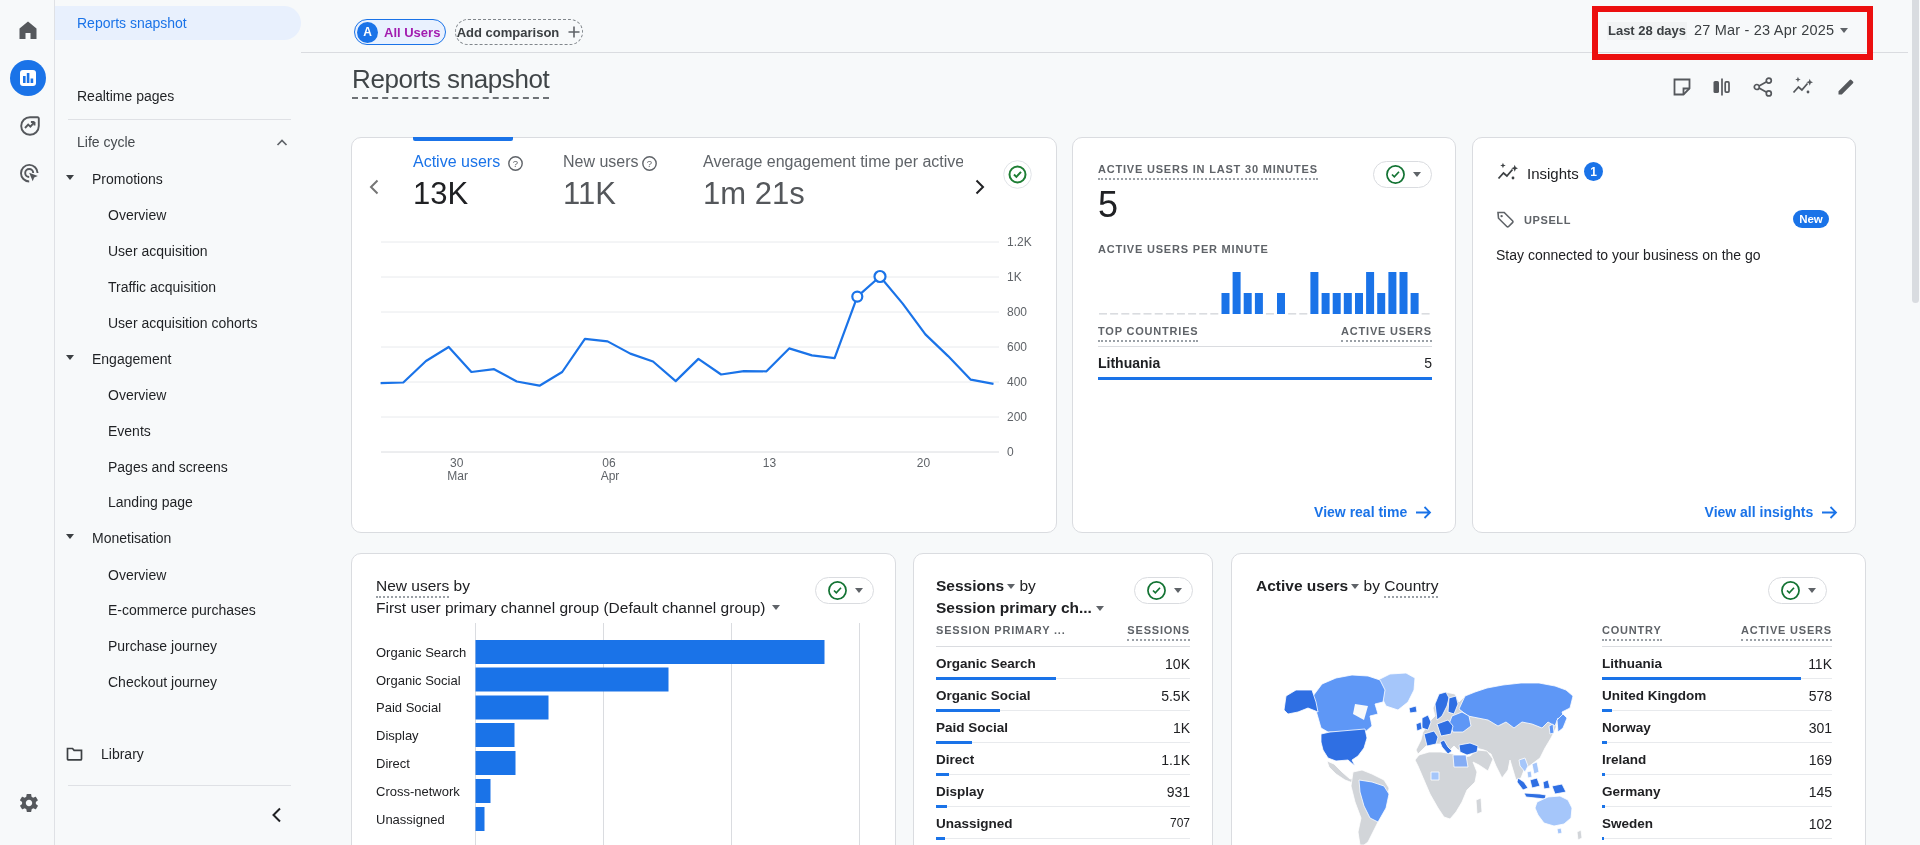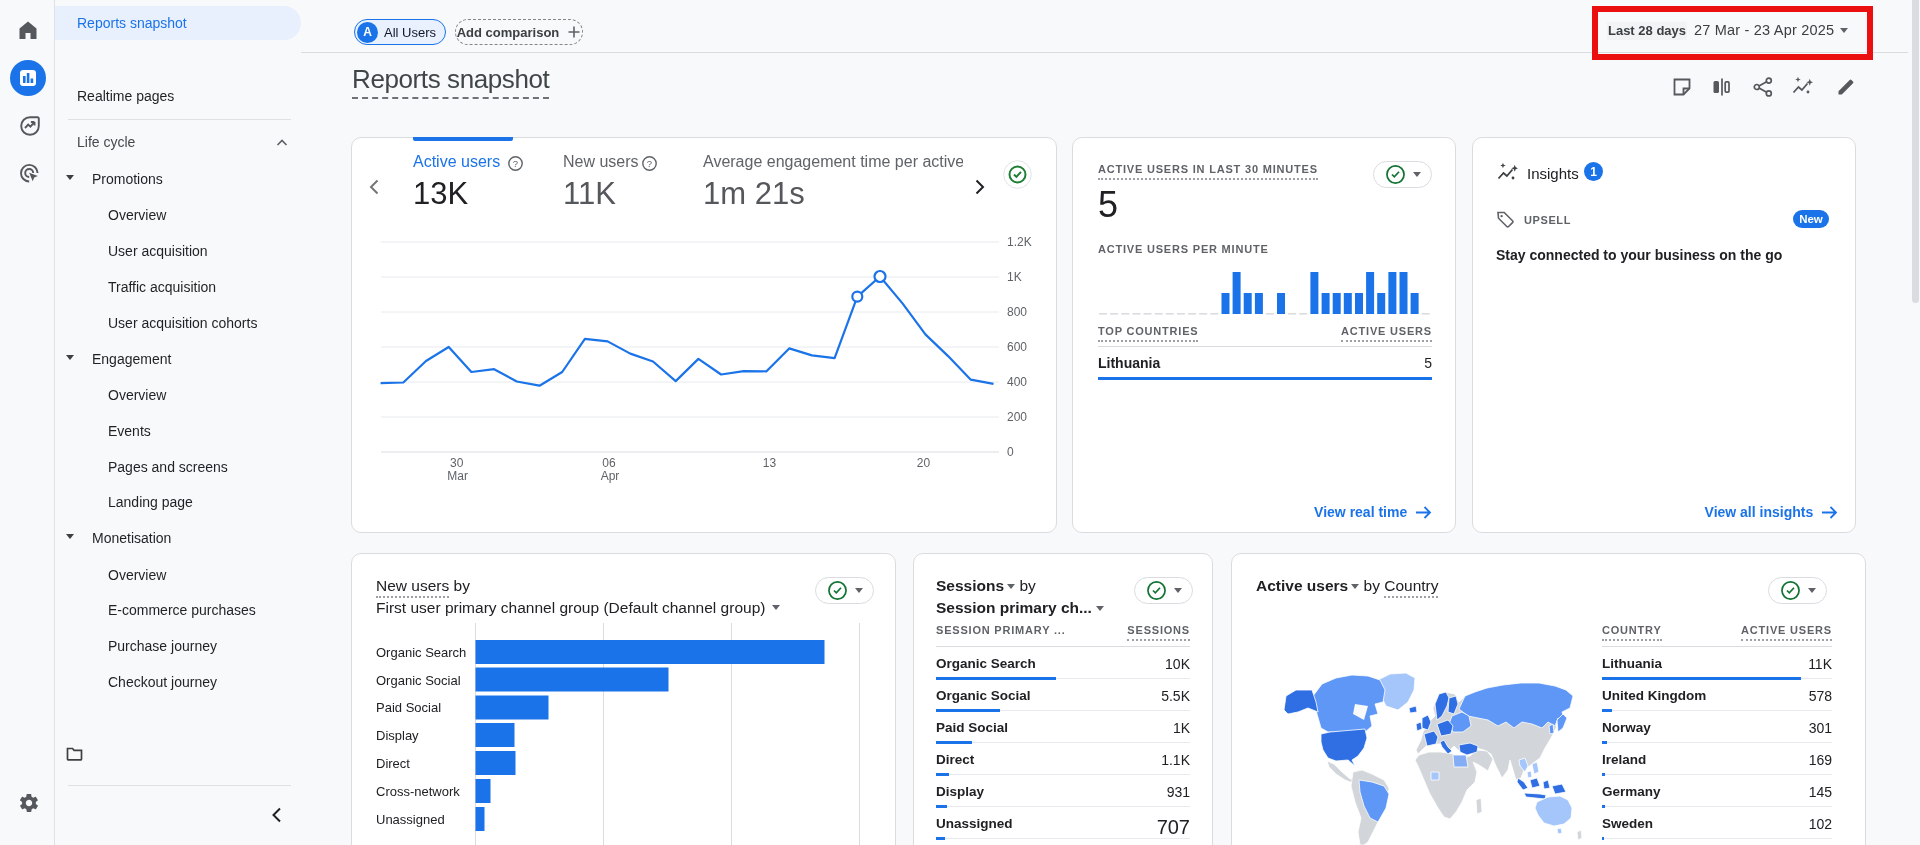--- a/index.html
+++ b/index.html
@@ -80,29 +80,30 @@
   <div class="navitem" style="top:484px;padding-left:53px">Landing page</div>
   <div class="tri" style="left:11px;top:534px"></div>
   <div class="navitem" style="top:520px;padding-left:37px;color:#1f2124">Monetisation</div>
   <div class="navitem" style="top:557px;padding-left:53px">Overview</div>
   <div class="navitem" style="top:628px;padding-left:53px">Purchase journey</div>
   <div class="navitem" style="top:592px;padding-left:53px">E-commerce purchases</div>
   <div class="navitem" style="top:664px;padding-left:53px">Checkout journey</div>
   <svg class="abs" style="left:11px;top:746px" width="17" height="15" viewBox="0 0 17 15">
       <path d="M1.5 2.5 h5 l1.6 1.8 h7.4 v8.6 a1 1 0 0 1 -1 1 h-12 a1 1 0 0 1 -1 -1 Z" fill="none" stroke="#3c4043" stroke-width="1.7"></path>
     </svg>
+  <div class="navitem" style="top:736px;padding-left:46px;color:#1f2124">Library</div>
   <div class="sline" style="top:785px"></div>
   <svg class="abs" style="left:214px;top:806px" width="16" height="18" viewBox="0 0 16 18">
       <path d="M11 2.5 4.5 9 11 15.5" fill="none" stroke="#202124" stroke-width="2"></path>
     </svg>
 </div>
 <div id="topbar">
   <div class="chip" style="left:354px;top:19px;width:92px;height:26px;border:1.5px solid #1a73e8;background:#e9f1fe;padding-left:2px;gap:6px">
     <div style="width:21px;height:21px;border-radius:50%;background:#1a73e8;color:#fff;font-size:12px;font-weight:700;display:flex;align-items:center;justify-content:center">A</div>
-    <span style="font-weight:400;color:#0f172a">All Users</span>
+    <span style="font-weight:700;color:#a21caf">All Users</span>
   </div>
   <div class="chip" style="left:455px;top:19px;width:128px;height:26px;border:1px dashed #80868b;justify-content:center;gap:8px">
     <span style="font-weight:700;color:#3c4043">Add comparison</span>
     <svg width="14" height="14" viewBox="0 0 14 14">
         <path d="M7 1.5 V12.5 M1.5 7 H12.5" stroke="#5f6368" stroke-width="1.6"></path>
       </svg>
   </div>
   <div id="divider-top"></div>
 
   <div class="abs" style="left:1607px;top:22px;width:80px;height:18px;background:#f1f3f4;font-size:13px;font-weight:700;color:#3c4043;text-align:center;line-height:18px">Last 28 days</div>
@@ -262,21 +263,21 @@
     <circle cx="17" cy="16" r="1.4" fill="#3c4043"></circle>
   </svg>
 <div class="abs" style="left:1527px;top:165px;font-size:15px;color:#202124">Insights</div>
 <div class="abs" style="left:1584px;top:162px;width:19px;height:19px;border-radius:50%;background:#1a73e8;color:#fff;font-size:12px;font-weight:700;display:flex;align-items:center;justify-content:center">1</div>
 <svg class="abs" style="left:1496px;top:210px" width="18" height="18" viewBox="0 0 18 18">
     <path d="M2 2.5 h6.2 L16.5 10.8 a1.3 1.3 0 0 1 0 1.8 L12.6 16.5 a1.3 1.3 0 0 1 -1.8 0 L2.5 8.2 Z" fill="none" stroke="#5f6368" stroke-width="1.6"></path>
     <circle cx="5.6" cy="6.1" r="1.2" fill="#5f6368"></circle>
   </svg>
 <div class="abs u11" style="left:1524px;top:214px;letter-spacing:0.6px">UPSELL</div>
 <div class="abs" style="left:1793px;top:210px;width:36px;height:18px;border-radius:9px;background:#1a73e8;color:#fff;font-size:11.5px;font-weight:700;display:flex;align-items:center;justify-content:center">New</div>
-<div class="abs" style="left:1496px;top:247px;font-size:14px;font-weight:700;color:#202124">Stay connected to your business on the go</div>
+<div class="abs" style="left:1496px;top:247px;font-size:14px;font-weight:400;color:#202124">Stay connected to your business on the go</div>
 <div class="abs bluelink" style="right:82px;top:504px">View all insights&nbsp;&nbsp;<svg width="17" height="13" viewBox="0 0 17 13" style="vertical-align:-2px">
       <path d="M1 6.5 H15 M9.5 1 L15 6.5 L9.5 12" fill="none" stroke="#1a73e8" stroke-width="1.8"></path>
     </svg></div>
 
 <div class="card" style="left:351px;top:553px;width:545px;height:340px"></div>
 <div class="abs" style="left:376px;top:577px;font-size:15.5px;color:#202124"><span style="border-bottom:2px dotted #9aa0a6;padding-bottom:2px">New users</span> by</div>
 <div class="abs" style="left:376px;top:599px;font-size:15.5px;color:#202124">First user primary channel group (Default channel group)</div>
 <div class="tri" style="left:772px;top:605px;border-top-color:#5f6368"></div>
 <div class="pill" style="left:815px;top:577px;width:59px">
   <svg width="21" height="21" viewBox="0 0 27 27" style="margin-left:2px">
@@ -339,21 +340,21 @@
 <div class="abs" style="left:936px;top:741px;width:36px;height:3px;background:#1a73e8"></div>
 <div class="abs" style="left:936px;top:752px;font-size:13.5px;font-weight:700;color:#202124">Direct</div>
 <div class="abs" style="right:730px;top:752px;font-size:14px;color:#202124">1.1K</div>
 <div class="abs" style="left:936px;top:774px;width:254px;border-top:1px solid #e8eaed"></div>
 <div class="abs" style="left:936px;top:773px;width:13px;height:3px;background:#1a73e8"></div>
 <div class="abs" style="left:936px;top:784px;font-size:13.5px;font-weight:700;color:#202124">Display</div>
 <div class="abs" style="right:730px;top:784px;font-size:14px;color:#202124">931</div>
 <div class="abs" style="left:936px;top:806px;width:254px;border-top:1px solid #e8eaed"></div>
 <div class="abs" style="left:936px;top:805px;width:11px;height:3px;background:#1a73e8"></div>
 <div class="abs" style="left:936px;top:816px;font-size:13.5px;font-weight:700;color:#202124">Unassigned</div>
-<div class="abs" style="right:730px;top:816px;font-size:20px;color:#202124">707</div>
+<div class="abs" style="right:730px;top:816px;font-size:12px;color:#202124">707</div>
 <div class="abs" style="left:936px;top:838px;width:254px;border-top:1px solid #e8eaed"></div>
 <div class="abs" style="left:936px;top:837px;width:9px;height:3px;background:#1a73e8"></div>
 
 <div class="card" style="left:1231px;top:553px;width:635px;height:340px"></div>
 <div class="abs" style="left:1256px;top:577px;font-size:15.5px;color:#202124;font-weight:700">Active users<span class="tri" style="position:relative;display:inline-block;top:-2px;margin-left:3px;border-top-color:#5f6368"></span> <span style="font-weight:400">by</span> <span style="font-weight:400;border-bottom:2px dotted #9aa0a6;padding-bottom:2px">Country</span></div>
 <div class="pill" style="left:1768px;top:577px;width:59px">
   <svg width="21" height="21" viewBox="0 0 27 27" style="margin-left:2px">
       <circle cx="13.5" cy="13.5" r="11" fill="none" stroke="#137333" stroke-width="2.2"></circle>
       <path d="M9 13.5 l3 3 6-6.5" fill="none" stroke="#137333" stroke-width="2.2"></path>
     </svg>

